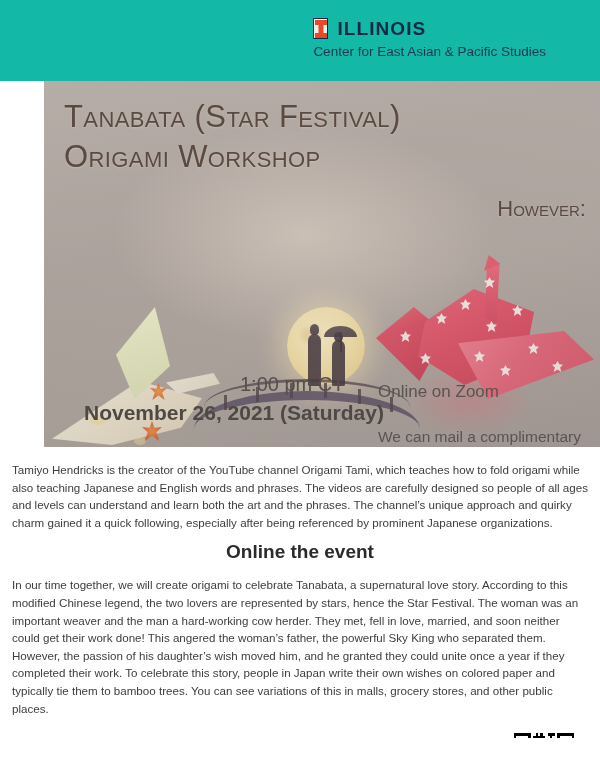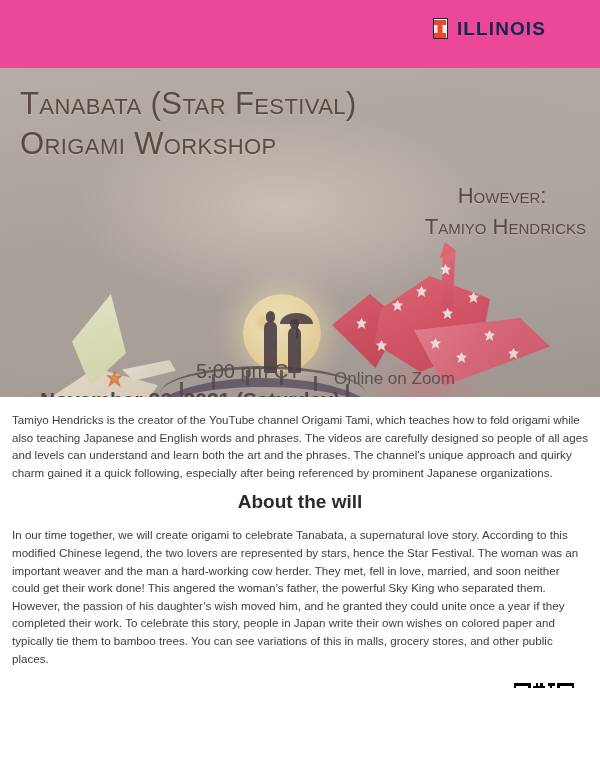--- a/index.html
+++ b/index.html
@@ -11,22 +11,22 @@
     width: 600px;
     height: 776px;
     font-family: "Liberation Sans", sans-serif;
     color: #3b3b3b;
     overflow: hidden;
     position: relative;
   }
 
   
   .header {
-    height: 68px;
-    background: #ec4899;
+    height: 81px;
+    background: #14b8a6;
     position: relative;
     box-sizing: border-box;
   }
   .brand {
     position: absolute;
     right: 54px;
     top: 18px;
     text-align: left;
   }
   .brand-top {
@@ -77,23 +77,24 @@
     margin-top: 5px;
     font-size: 13.5px;
     line-height: 1.22;
     color: #1d3557;
     font-weight: normal;
   }
 
   
   .hero {
     position: relative;
-    height: 329px;
+    height: 366px;
     overflow: hidden;
     background: linear-gradient(160deg, #b3a9a3 0%, #aea49e 35%, #b0a6a0 60%, #a79d98 100%);
+    margin-left: 44px;
   }
   .hero-vignette {
     position: absolute;
     inset: 0;
     background:
       radial-gradient(ellipse 56% 48% at 47% 42%, rgba(226,214,200,0.55) 0%, rgba(226,214,200,0.0) 62%),
       linear-gradient(to bottom, rgba(255,255,255,0.05) 0%, rgba(120,110,104,0.16) 100%);
     pointer-events: none;
   }
 
@@ -357,20 +358,22 @@
   <div class="brand">
     <div class="brand-top">
       <span class="illini-i">
         <span class="outer"></span>
         <span class="stem"></span>
         <span class="bar-top"></span>
         <span class="bar-bot"></span>
       </span>
       <span class="wordmark">ILLINOIS</span>
     </div>
+    <div class="unit-name">Center for East Asian
+&amp; Pacific Studies</div>
   </div>
 </div>
 
 <div class="hero">
 
   <div class="moon"></div>
 
   <div class="crane-l">
     <span class="cl-body"></span>
     <span class="cl-wing"></span>
@@ -421,37 +424,36 @@
     <span class="fig-b-head"></span>
   </div>
 
   <div class="hero-vignette"></div>
 
   <div class="hero-title">Tanabata (Star Festival)
 Origami Workshop</div>
 
   <div class="feature-block">
     <div class="feature-label">However:</div>
-    <div>Tamiyo Hendricks</div>
-  </div>
-
-  <div class="time-text">5:00 pm CT</div>
+  </div>
+
+  <div class="time-text">1:00 pm CT</div>
   <div class="date-text">November 26, 2021 (Saturday)</div>
 
   <div class="zoom-block">
     <div class="zoom-head">Online on Zoom</div>
     <div>We can mail a complimentary origami
 supplies kit  to you! (US domestic only)</div>
   </div>
 </div>
 
 <div class="body-wrap">
   <p class="para">Tamiyo Hendricks is the creator of the YouTube channel Origami Tami, which teaches how to fold origami while also teaching Japanese and English words and phrases. The videos are carefully designed so people of all ages and levels can understand and learn both the art and the phrases. The channel’s unique approach and quirky charm gained it a quick following, especially after being referenced by prominent Japanese organizations.</p>
 
-  <div class="section-head">About the will</div>
+  <div class="section-head">Online the event</div>
 
   <p class="para">In our time together, we will create origami to celebrate Tanabata, a supernatural love story. According to this modified Chinese legend, the two lovers are represented by stars, hence the Star Festival. The woman was an important weaver and the man a hard-working cow herder. They met, fell in love, married, and soon neither could get their work done! This angered the woman’s father, the powerful Sky King who separated them. However, the passion of his daughter’s wish moved him, and he granted they could unite once a year if they completed their work. To celebrate this story, people in Japan write their own wishes on colored paper and typically tie them to bamboo trees. You can see variations of this in malls, grocery stores, and other public places.</p>
 
 
   <div class="footer">
 
     <div class="qr">
       <div class="qr-grid" id="qr-grid">
           <i></i>
           <i></i>

